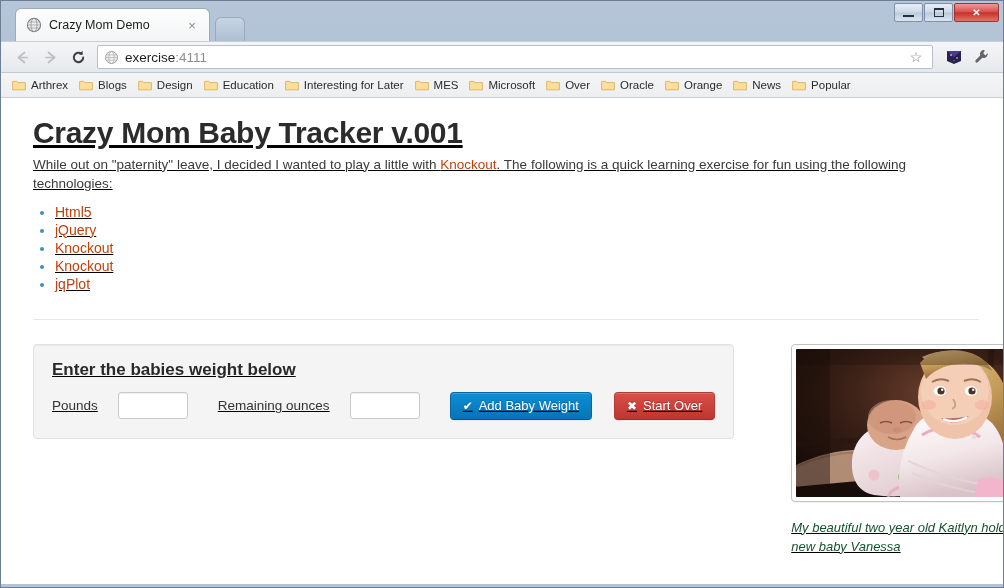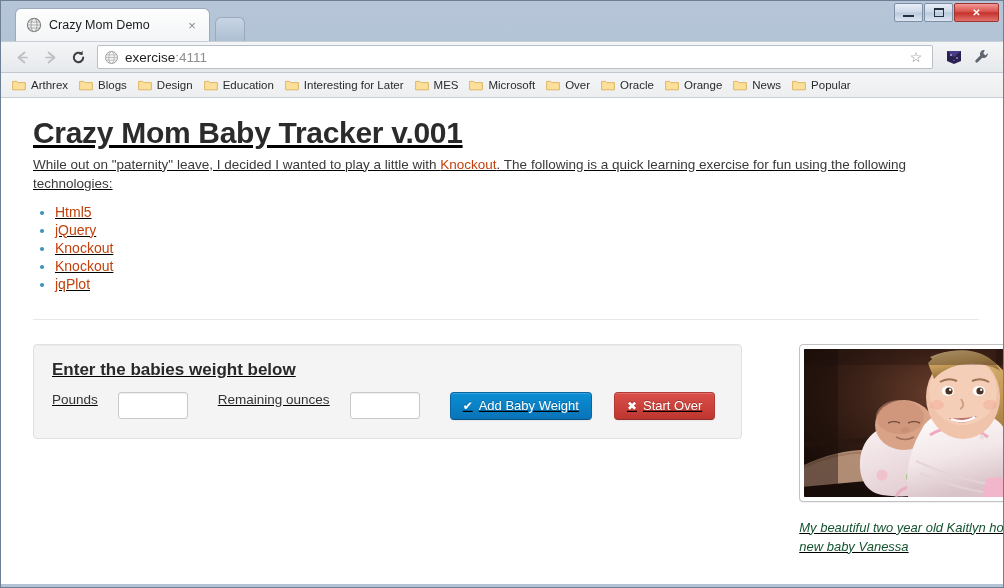--- a/index.html
+++ b/index.html
@@ -219,31 +219,32 @@
     margin-top: 24px;
     align-items: flex-start;
   }
   .col-left { flex: 0 0 621px; }
   .col-right { flex: 0 0 auto; margin-left: 57px; }
 
   .well {
     background: #f4f4f4;
     border: 1px solid #e1e1e1;
     border-radius: 4px;
-    padding: 15px 26px 18px 18px;
+    padding: 15px 18px 18px 18px;
     box-shadow: inset 0 1px 1px rgba(0,0,0,0.04);
   }
   .well h3 {
     margin: 0 0 12px 0;
     font-size: 17px;
     font-weight: bold;
     color: #292929;
   }
   .formrow {
     display: flex;
+    align-items: center;
     gap: 12px;
   }
   .formrow label {
     font-size: 13.5px;
     color: #333333;
     margin-right: 8px;
     white-space: nowrap;
   }
   .formrow input[type="text"] {
     width: 70px;

